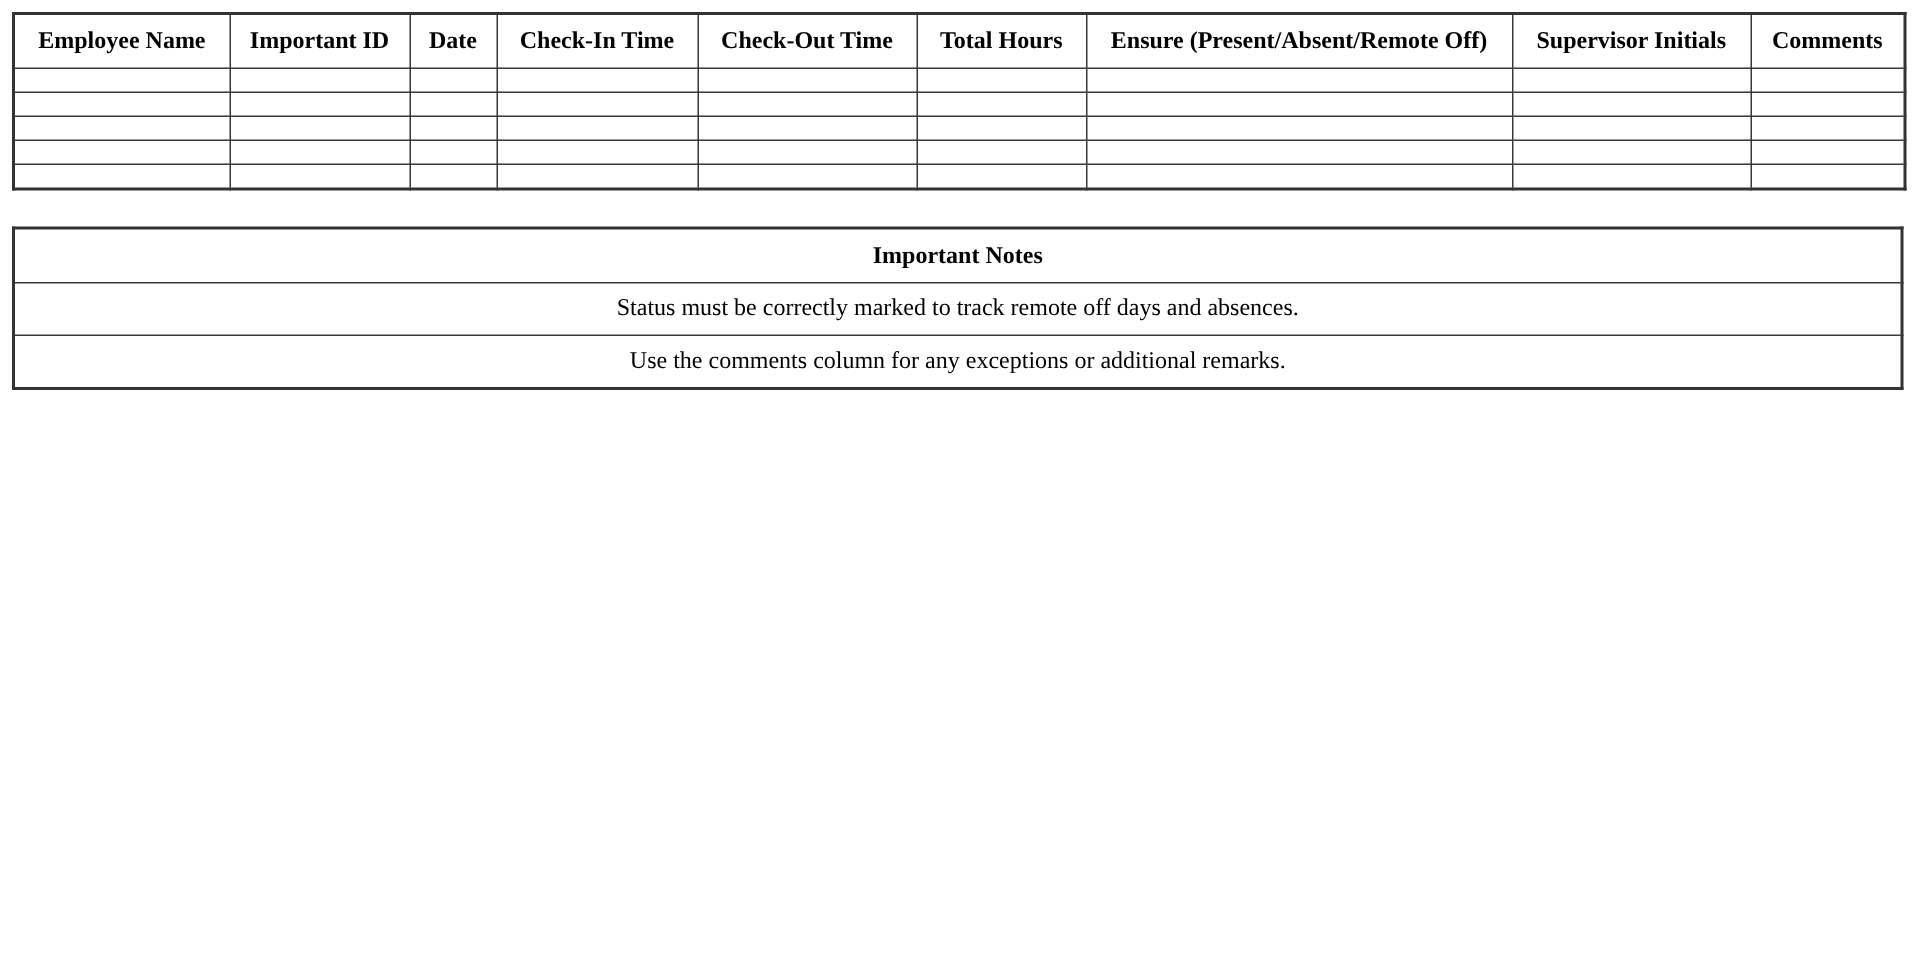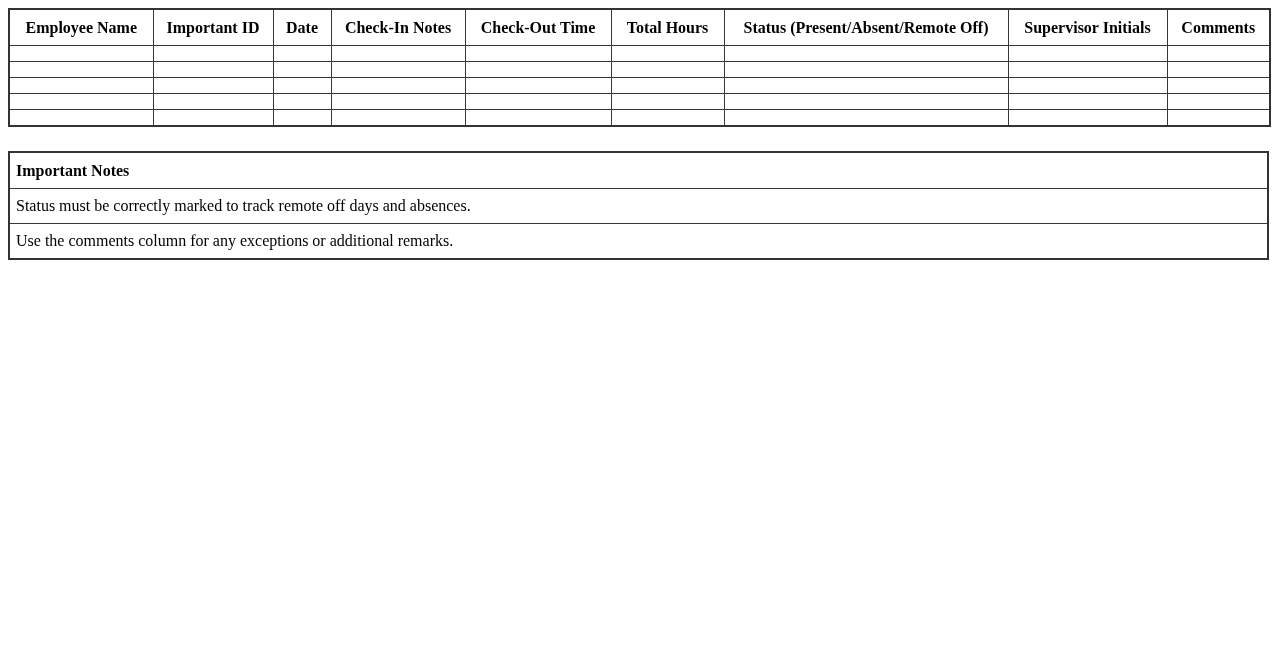--- a/index.html
+++ b/index.html
@@ -41,21 +41,21 @@
     height: 15px;
     padding: 0;
   }
   
   .notes {
     margin-top: 24px;
   }
   .notes td {
     height: 34px;
     font-size: 16px;
-    text-align: left;
+    text-align: center;
     vertical-align: middle;
     padding: 0 6px;
     white-space: normal;
   }
   .notes td.notes-title {
     font-weight: bold;
     height: 35px;
   }
 </style>
 </head>
@@ -71,24 +71,24 @@
       <col style="width:113px">
     <col style="width:284px">
       <col style="width:159px">
       <col style="width:103px">
   </colgroup>
   <thead>
     <tr>
       <th>Employee Name</th>
       <th>Important ID</th>
       <th>Date</th>
-      <th>Check-In Notes</th>
+      <th>Check-In Time</th>
       <th>Check-Out Time</th>
       <th>Total Hours</th>
-      <th>Status (Present/Absent/Remote Off)</th>
+      <th>Ensure (Present/Absent/Remote Off)</th>
       <th>Supervisor Initials</th>
       <th>Comments</th>
     </tr>
   </thead>
   <tbody>
     <tr>
       <td></td>
         <td></td>
         <td></td>
         <td></td>

